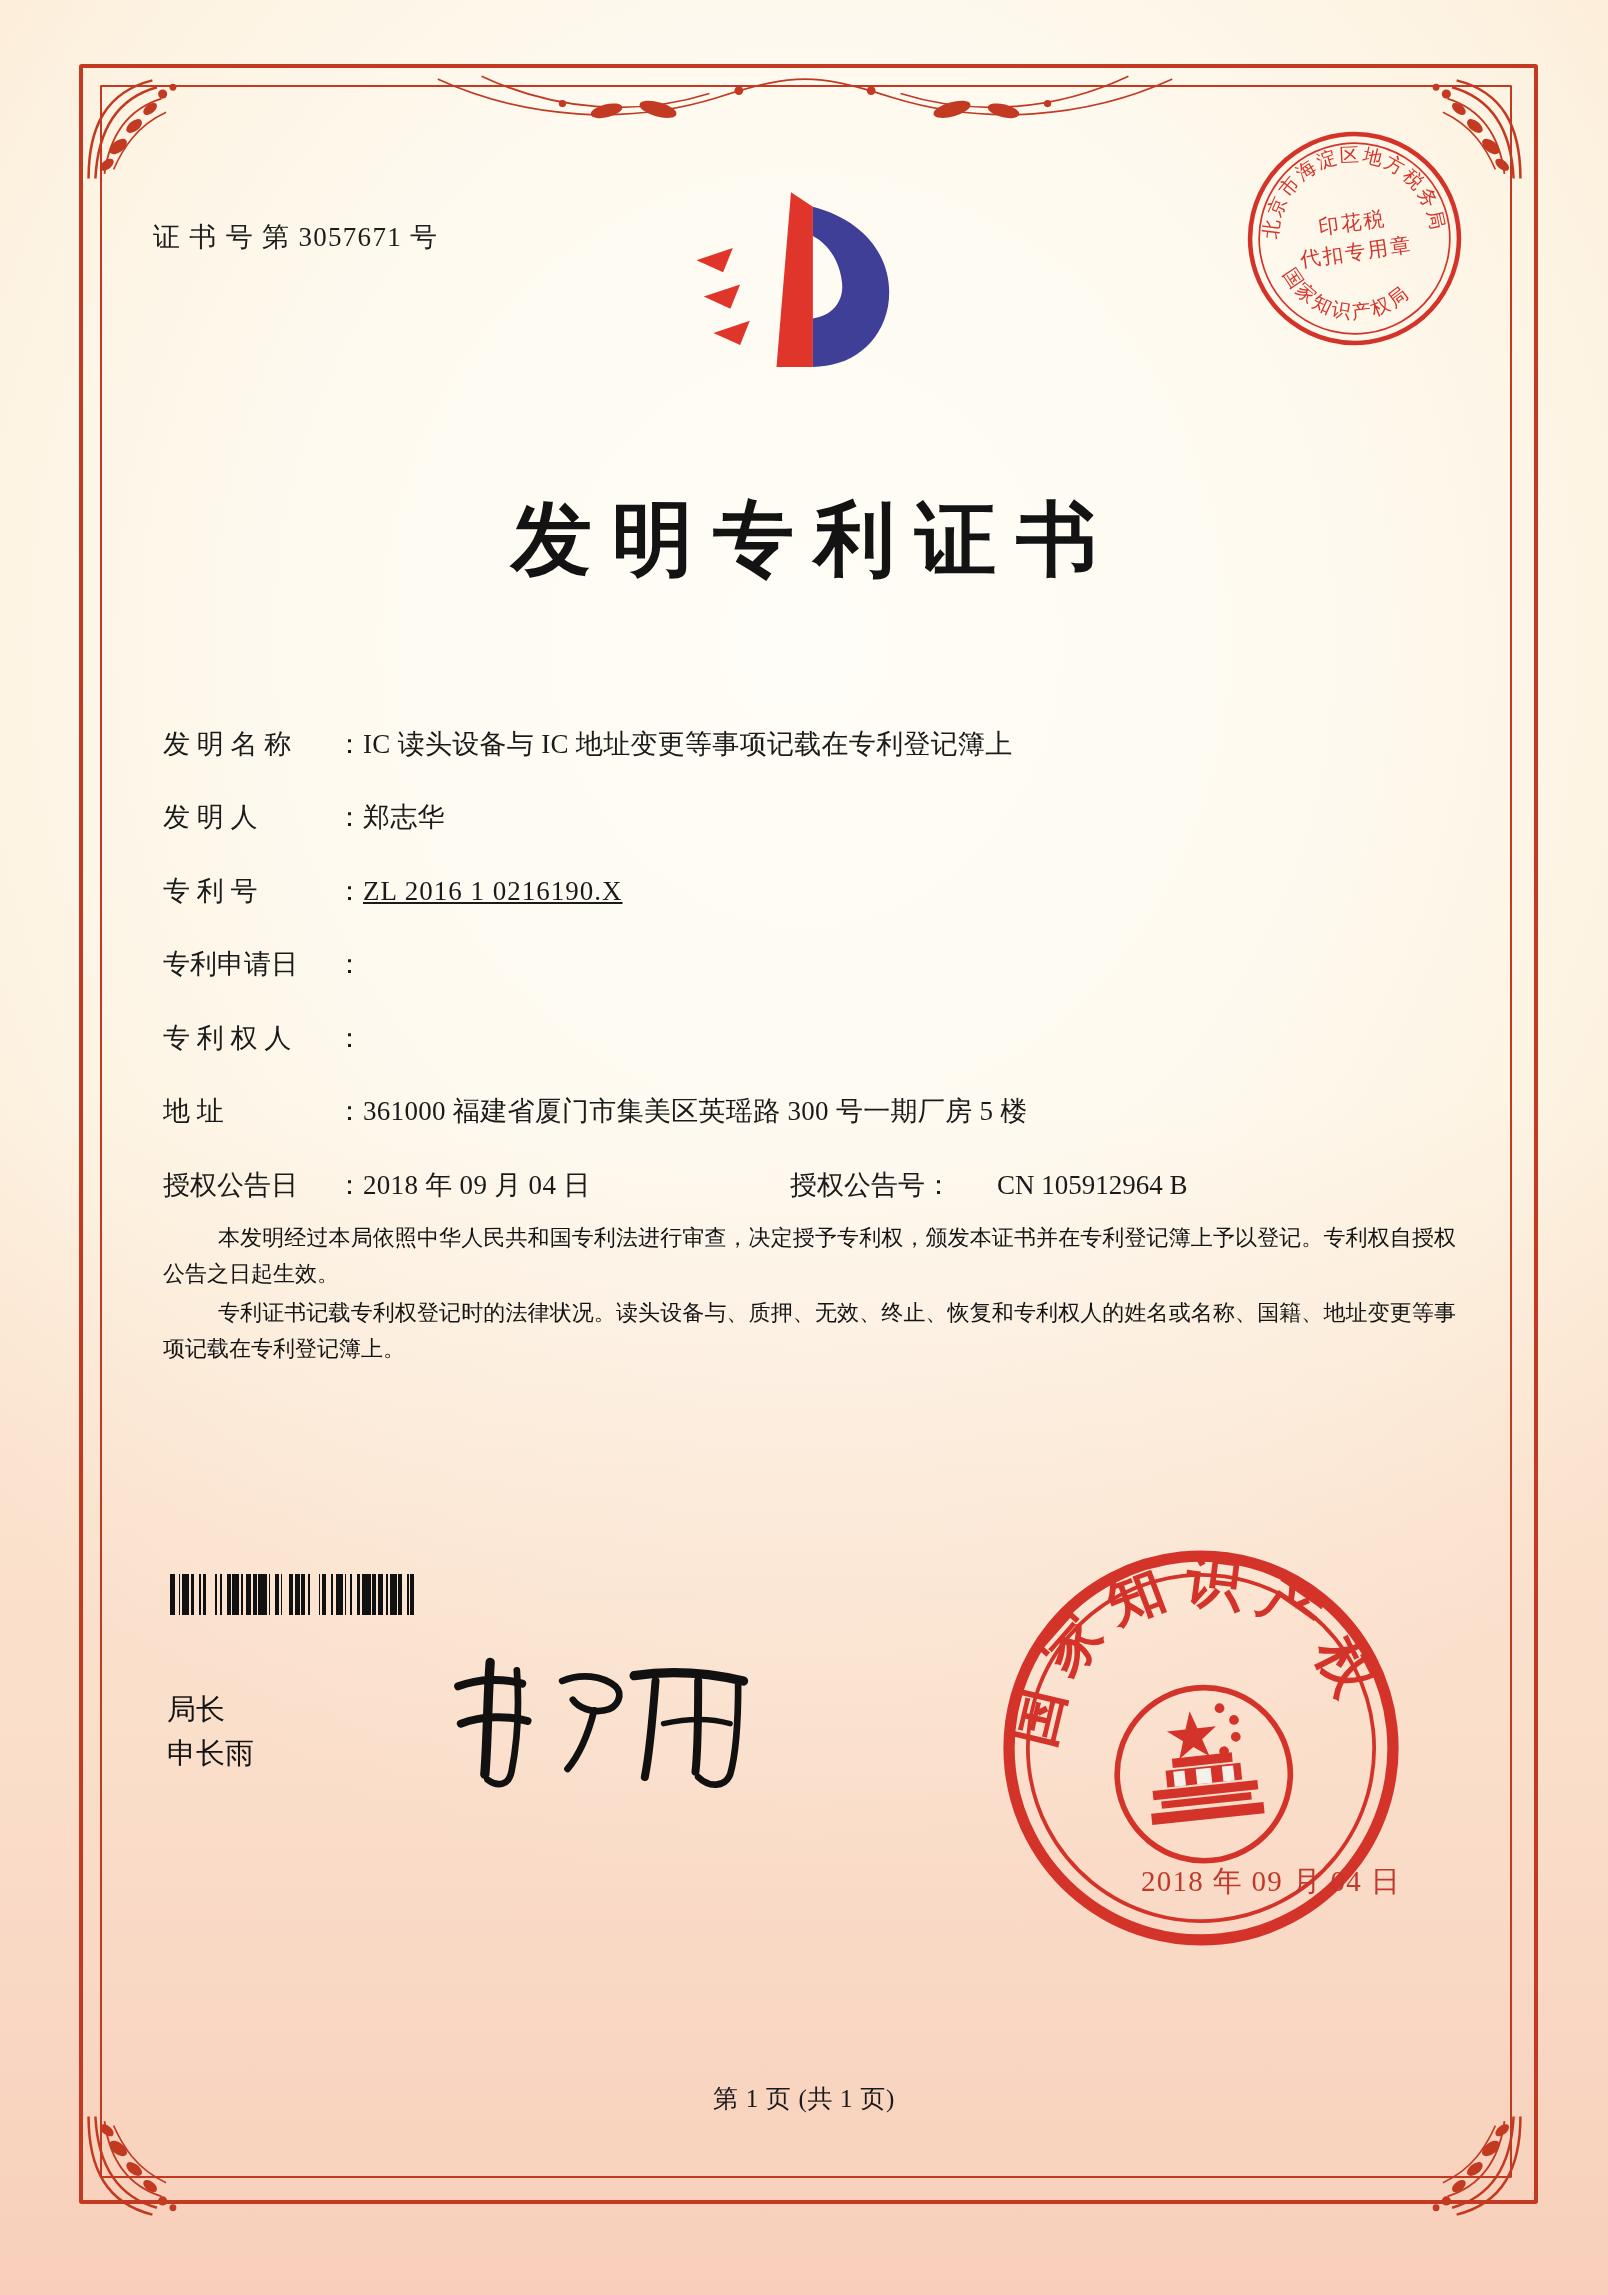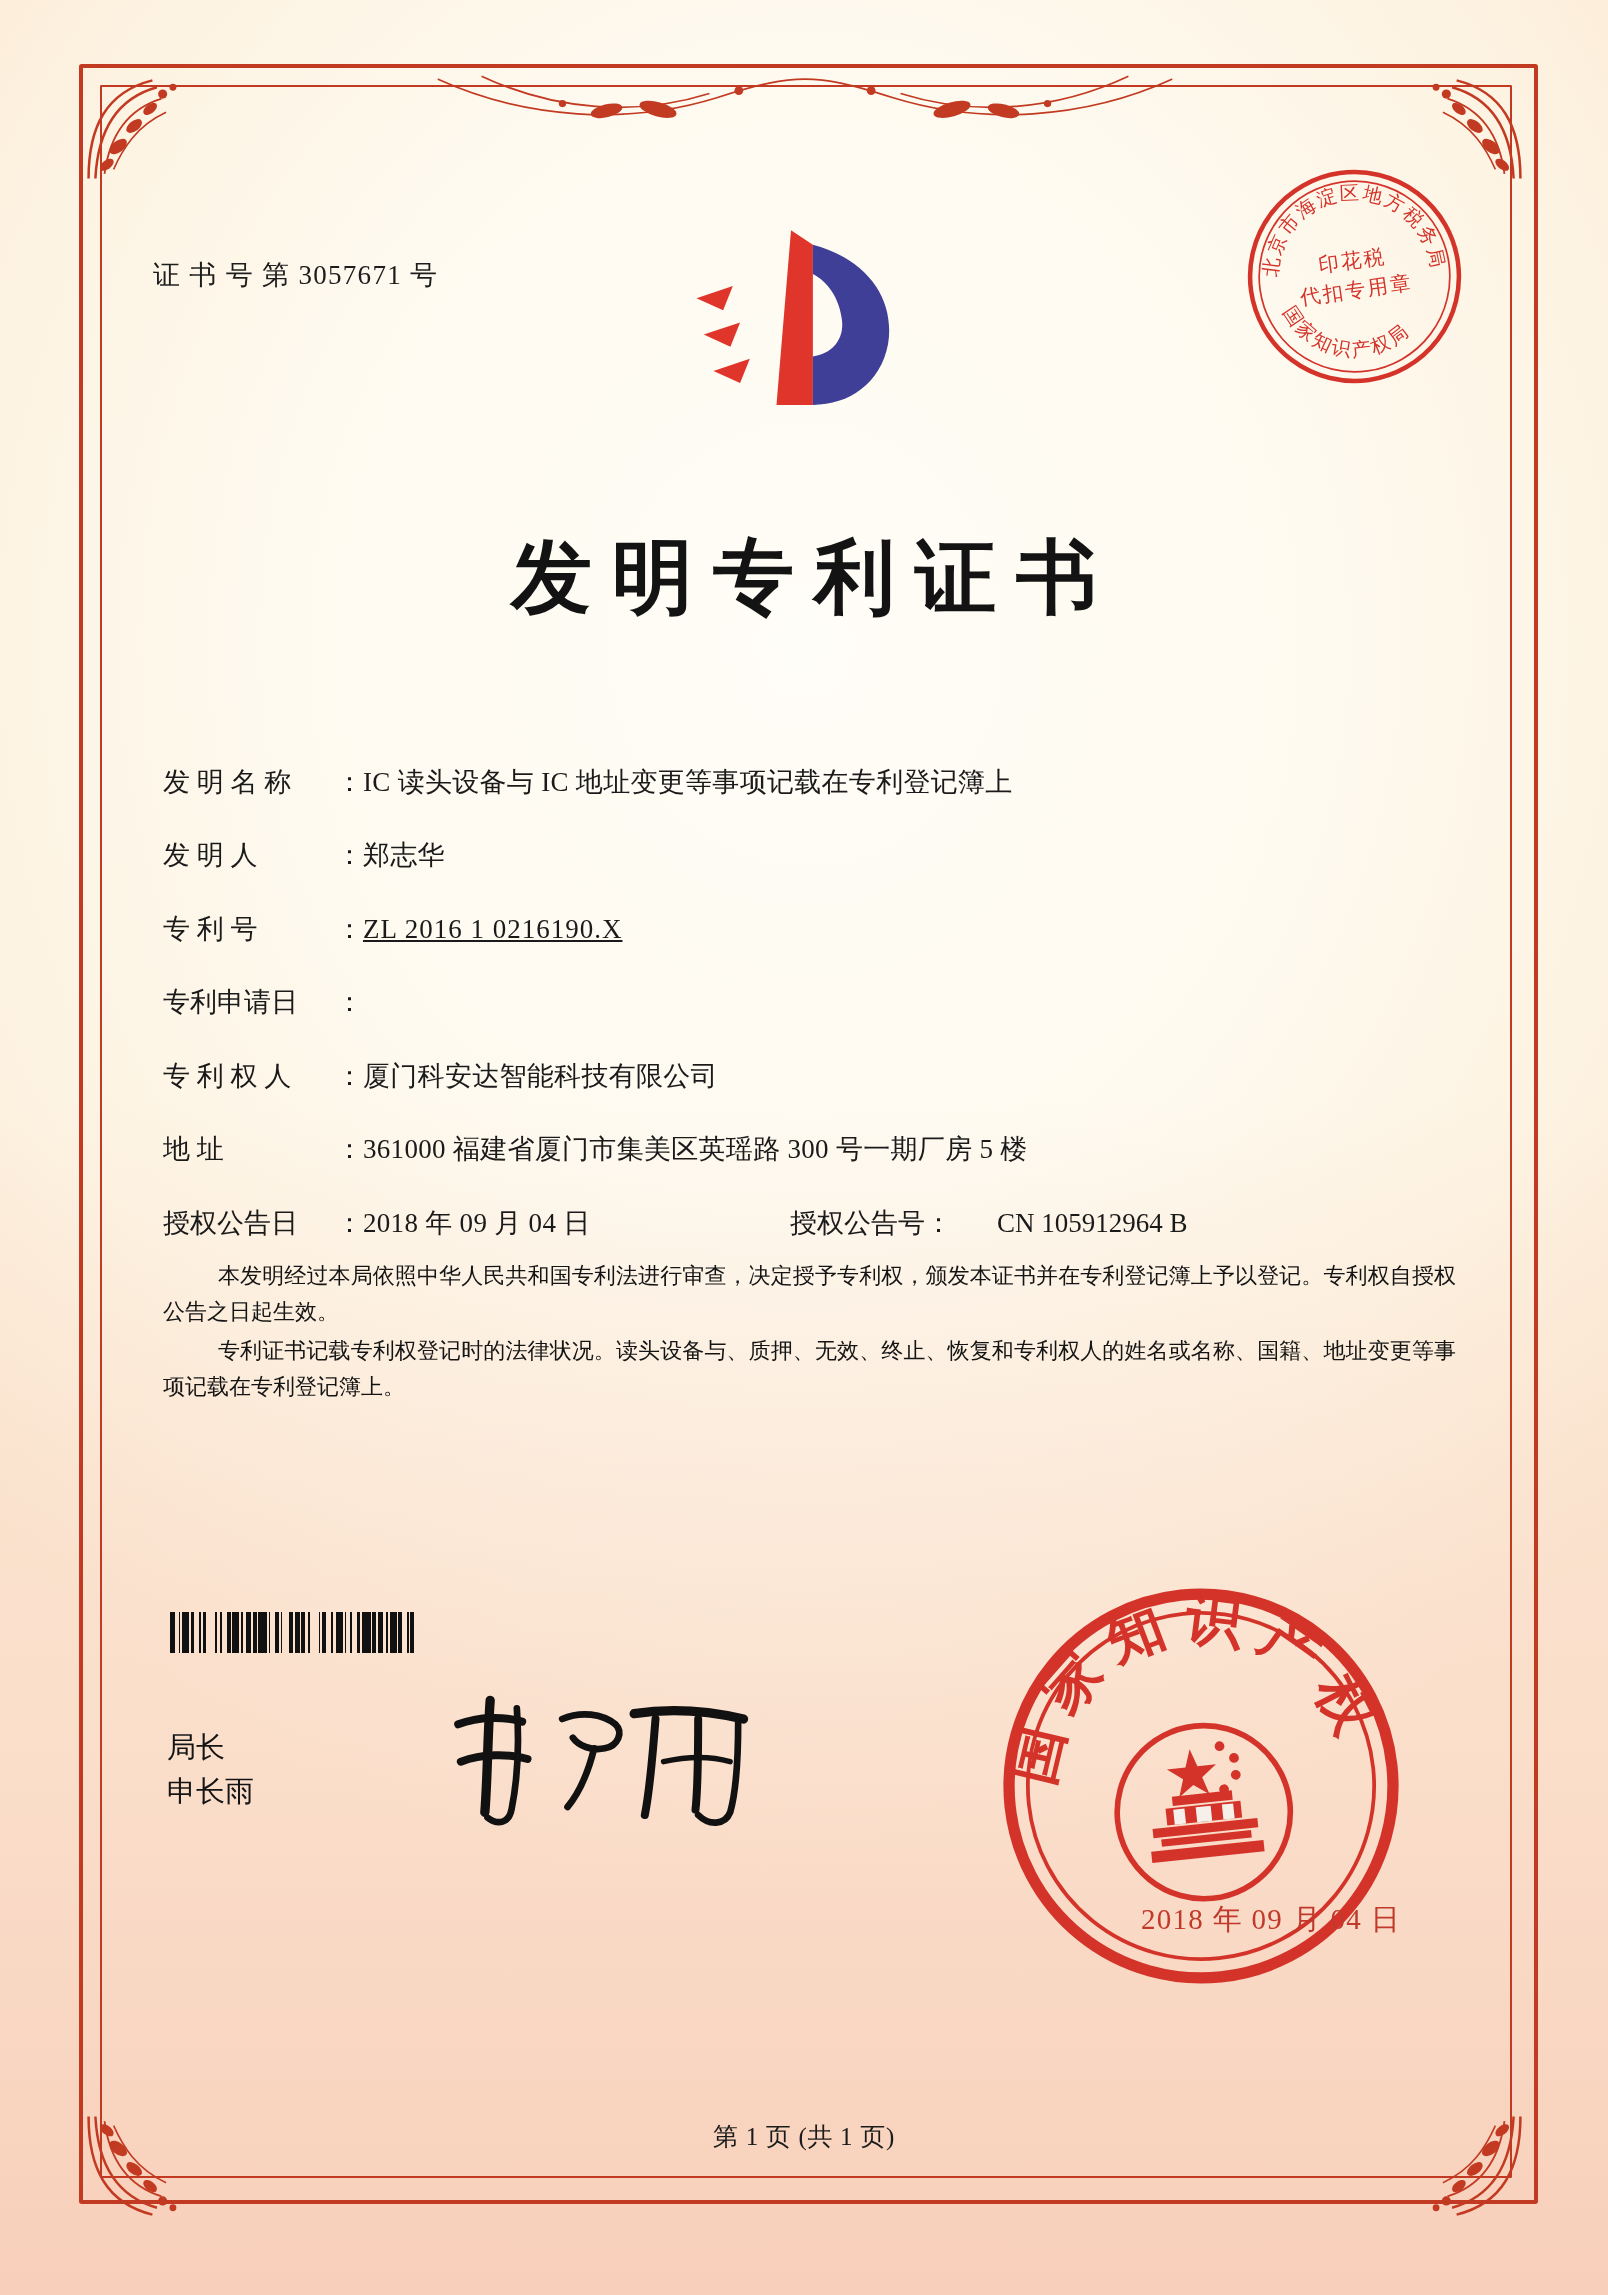--- a/index.html
+++ b/index.html
@@ -66,21 +66,20 @@
     width: 735px; height: 72px;
     z-index: 4;
   }
   .top-vine svg { width: 100%; height: 100%; display: block; }
 
   .content {
     position: absolute;
     left: 100px; top: 85px;
     width: 1408px; height: 2089px;
     z-index: 5;
-    margin-top: 38px;
   }
 
   
   .cert-no {
     position: absolute;
     left: 53px; top: 134px;
     font-size: 27px;
     letter-spacing: 1.3px;
     color: #1d1d1d;
     white-space: nowrap;
@@ -394,21 +393,20 @@
             <span class="lbl-txt">专利申请日</span>
             <span class="colon">：</span>
           </span>
       </div>
 
       <div class="row">
         <span class="lbl">
             <span class="lbl-txt">专 利 权 人</span>
             <span class="colon">：</span>
           </span>
-        <span class="val">厦门科安达智能科技有限公司</span>
       </div>
 
       <div class="row">
         <span class="lbl">
             <span class="lbl-txt">地 址</span>
             <span class="colon">：</span>
           </span>
         <span class="val">361000 福建省厦门市集美区英瑶路 300 号一期厂房 5 楼</span>
       </div>
 

